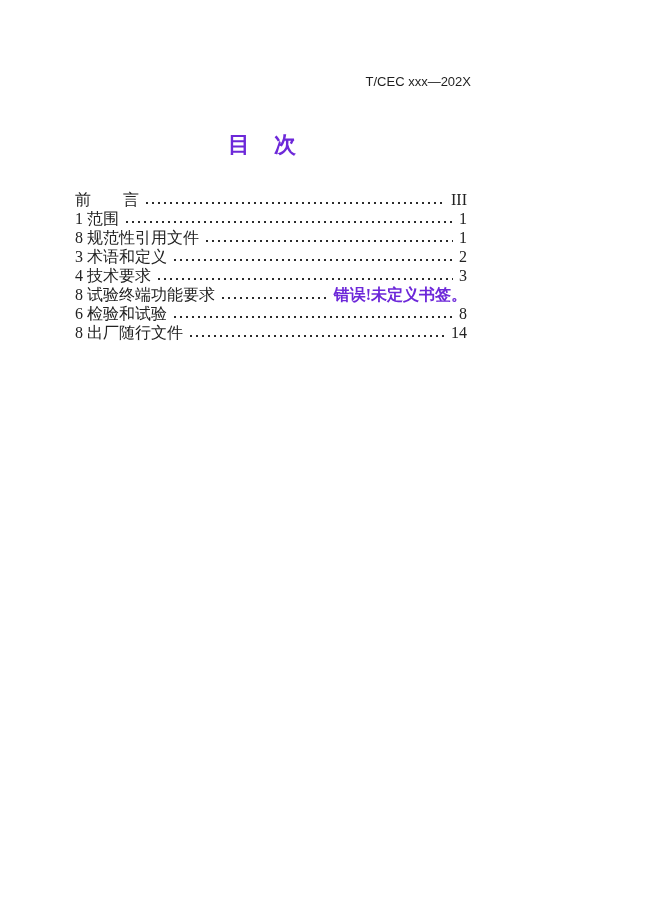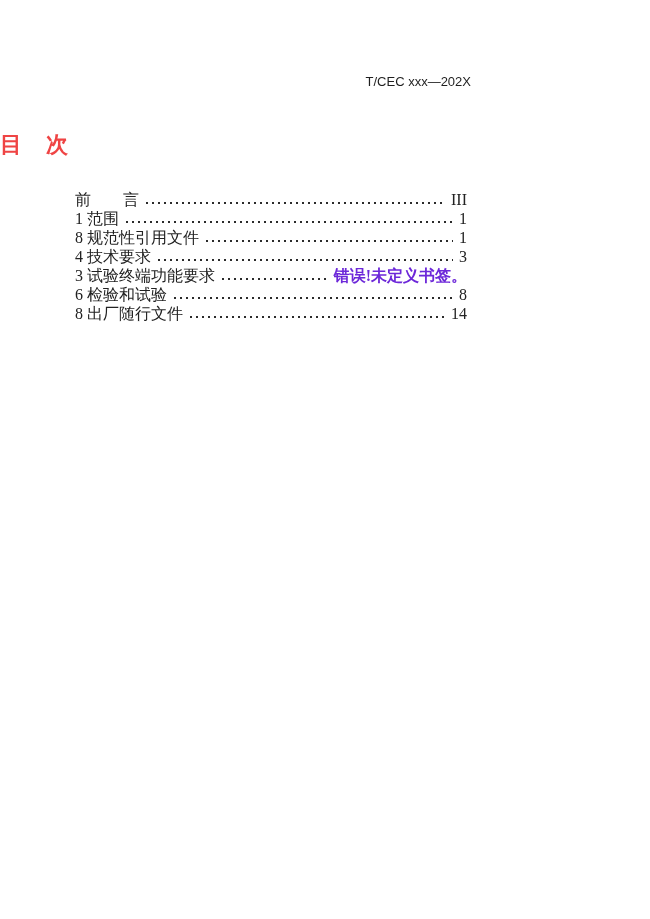--- a/index.html
+++ b/index.html
@@ -25,25 +25,25 @@
     font-family: "Liberation Sans", "DejaVu Sans", sans-serif;
     font-size: 13px;
     color: #1f1f1f;
     white-space: pre;
   }
   .doc-title {
     position: absolute;
     top: 130px;
     left: 0;
     width: 100%;
-    text-align: left;
+    text-align: center;
     font-family: "DejaVu Sans", "Liberation Sans", sans-serif;
     font-weight: bold;
     font-size: 22px;
-    color: #ef4444;
+    color: #6d28d9;
     white-space: pre;
     letter-spacing: 1px;
   }
   .toc {
     position: absolute;
     top: 190px;
     left: 75px;
     right: 58px;
   }
   .toc-row {
@@ -106,29 +106,34 @@
       <span class="dots"></span>
       <span class="toc-page">1</span>
     </div>
 
     <div class="toc-row">
       <span class="toc-label">8 规范性引用文件</span>
       <span class="dots"></span>
       <span class="toc-page">1</span>
     </div>
 
+    <div class="toc-row">
+      <span class="toc-label">3 术语和定义</span>
+      <span class="dots"></span>
+      <span class="toc-page">2</span>
+    </div>
 
     <div class="toc-row">
       <span class="toc-label">4 技术要求</span>
       <span class="dots"></span>
       <span class="toc-page">3</span>
     </div>
 
     <div class="toc-row">
-      <span class="toc-label">3 试验终端功能要求</span>
+      <span class="toc-label">8 试验终端功能要求</span>
       <span class="dots"></span>
       <span class="toc-page bold-page">错误!未定义书签。</span>
     </div>
 
     <div class="toc-row">
       <span class="toc-label">6 检验和试验</span>
       <span class="dots"></span>
       <span class="toc-page">8</span>
     </div>
 

